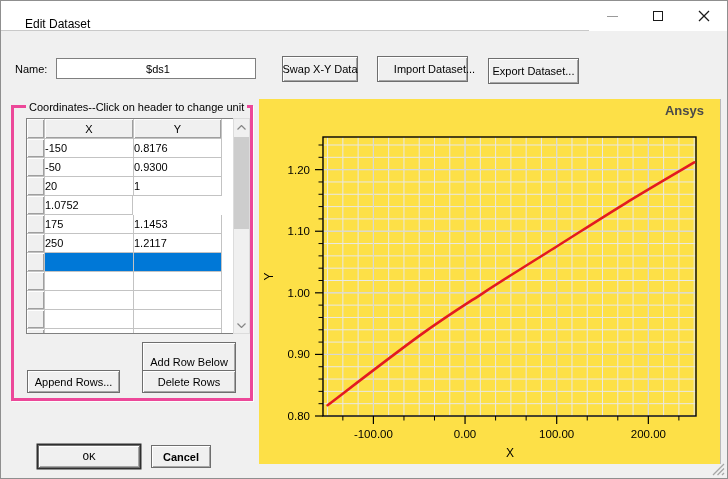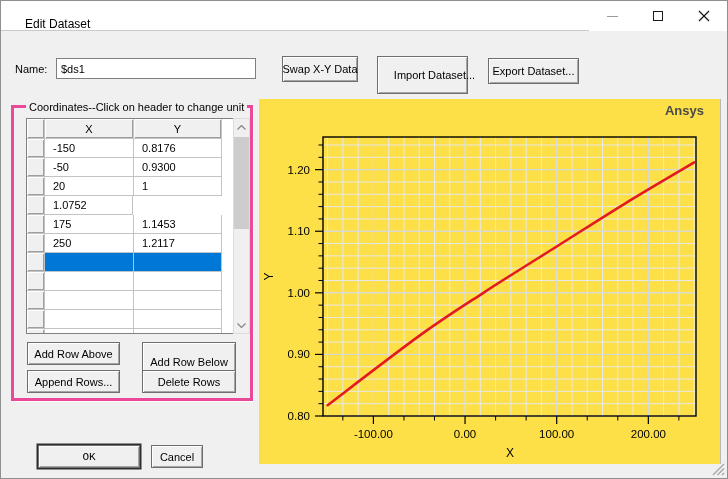--- a/index.html
+++ b/index.html
@@ -20,35 +20,35 @@
   .btn { position:absolute; background:#f0f0f0; font-size:11px; color:#000;
          border:1px solid #6e6e6e; display:flex; align-items:center; justify-content:center;
          box-shadow: inset 1px 1px 0 #ffffff, inset -1px -1px 0 #a6a6a6; cursor:default;
          font-family:"Liberation Sans", sans-serif; white-space:nowrap; }
   .btn.default { box-shadow: inset 1px 1px 0 #ffffff, inset -1px -1px 0 #a6a6a6, 0 0 0 1.5px #2f2f2f; font-family: Liberation Mono, monospace; }
 
   
   .lbl { position:absolute; font-size:11px; color:#000; }
   .txtinput { position:absolute; left:55px; top:57px; width:200px; height:21px; background:#fff;
               border:1px solid #7f7f7f; font-size:11px; padding-left:4px;
-              font-family:"Liberation Sans", sans-serif; }
+              font-family:"Liberation Sans", sans-serif;text-align:center; }
 
   
   .groupbox { position:absolute; left:10px; top:104px; width:242px; height:296px;
               border:3px solid #ec4899; box-shadow:1px 1px 0 rgba(255,255,255,.85); }
   .groupbox-label { position:absolute; left:12px; top:-7px; background:#f0f0f0; padding:0 3px;
                     font-size:11px; color:#000; white-space:nowrap; }
 
   
   .grid-wrap { position:absolute; left:12px; top:10px; width:213px; height:216px;
                border:1px solid #808080; background:#fff; overflow:hidden; }
   .grid-row { display:flex; height:19px; }
   .grid-row.hdr { height:20px; }
   .cell { border-right:1px solid #c3c3c3; border-bottom:1px solid #c3c3c3; font-size:11px;
-          display:flex; align-items:center; padding-left:8px; background:#fff; color:#000;
+          display:flex; align-items:center; padding-left:0; background:#fff; color:#000;
           overflow:hidden; }
   .cell.ch { justify-content:center; padding-left:0; background:#f0f0f0;
              box-shadow: inset 1px 1px 0 #ffffff, inset -1px -1px 0 #9f9f9f; }
   .cell.rh { width:18px; padding-left:0; background:#f0f0f0;
              box-shadow: inset 1px 1px 0 #ffffff, inset -1px -1px 0 #9f9f9f; }
   .cell.cx { width:89px; } .cell.cy { width:88px; }
   .cell.sel { background:#0078d7; color:#fff; }
 
   
   .vscroll { position:absolute; right:0px; top:10px; width:17px; height:216px; background:#f0f0f0;
@@ -84,21 +84,21 @@
       <svg width="12" height="12" viewBox="0 0 12 12">
         <path d="M1 1 L11 11 M11 1 L1 11" stroke="#1a1a1a" stroke-width="1.3" fill="none"></path>
       </svg>
     </div>
   </div>
 
   <span class="lbl" style="left:14px; top:62px;">Name:</span>
   <input class="txtinput" type="text" value="$ds1" style="">
 
   <button class="btn" style="left:281px; top:55px; width:76px; height:26px;">Swap X-Y Data</button>
-  <button class="btn" style="left:376px; top:55px; width:91px; height:38px;padding-left:24px;">Import Dataset...</button>
+  <button class="btn" style="left:376px; top:55px; width:91px; height:26px;padding-left:24px;">Import Dataset...</button>
   <button class="btn" style="left:487px; top:57px; width:91px; height:26px;">Export Dataset...</button>
 
   <div class="groupbox">
     <span class="groupbox-label">Coordinates--Click on header to change unit</span>
 
     <div class="grid-wrap" id="coordGrid">
         <div class="grid-row hdr">
           <div class="cell rh ch"></div>
           <div class="cell ch cx">X</div>
           <div class="cell ch cy">Y</div>
@@ -167,27 +167,26 @@
       </div>
       <div class="sb-thumb"></div>
       <div class="sb-btn down">
         <svg width="9" height="5" viewBox="0 0 9 5">
           <path d="M0.5 0.5 L4.5 4.5 L8.5 0.5" fill="none" stroke="#868686" stroke-width="1.2"></path>
         </svg>
       </div>
     </div>
   </div>
 
-  <button class="btn" style="left:26px; top:341px; width:93px; height:23px;">Add Row Above</button>
   <button class="btn" style="left:141px; top:341px; width:94px; height:39px;">Add Row Below</button>
   <button class="btn" style="left:26px; top:369px; width:93px; height:23px;">Append Rows...</button>
   <button class="btn" style="left:141px; top:369px; width:94px; height:23px;">Delete Rows</button>
 
   <button class="btn default" style="left:37px; top:444px; width:102px; height:23px;">OK</button>
-  <button class="btn" style="left:150px; top:444px; width:52px; height:23px;">Cancel</button>
+  <button class="btn" style="left:150px; top:444px; width:60px; height:23px;font-weight:bold;">Cancel</button>
 
   <div class="chart-panel">
     <span class="ansys-label">Ansys</span>
     <svg id="chartSvg" width="462" height="365" viewBox="0 0 462 365">
         <line x1="68.57956019656018" y1="38" x2="68.57956019656018" y2="317" stroke="#e8e8e8" stroke-width="1"></line>
         <line x1="83.85423095823094" y1="38" x2="83.85423095823094" y2="317" stroke="#e8e8e8" stroke-width="1"></line>
         <line x1="99.1289017199017" y1="38" x2="99.1289017199017" y2="317" stroke="#e8e8e8" stroke-width="1"></line>
         <line x1="114.40357248157247" y1="38" x2="114.40357248157247" y2="317" stroke="#e8e8e8" stroke-width="1"></line>
         <line x1="129.67824324324323" y1="38" x2="129.67824324324323" y2="317" stroke="#e8e8e8" stroke-width="1"></line>
         <line x1="144.952914004914" y1="38" x2="144.952914004914" y2="317" stroke="#e8e8e8" stroke-width="1"></line>

